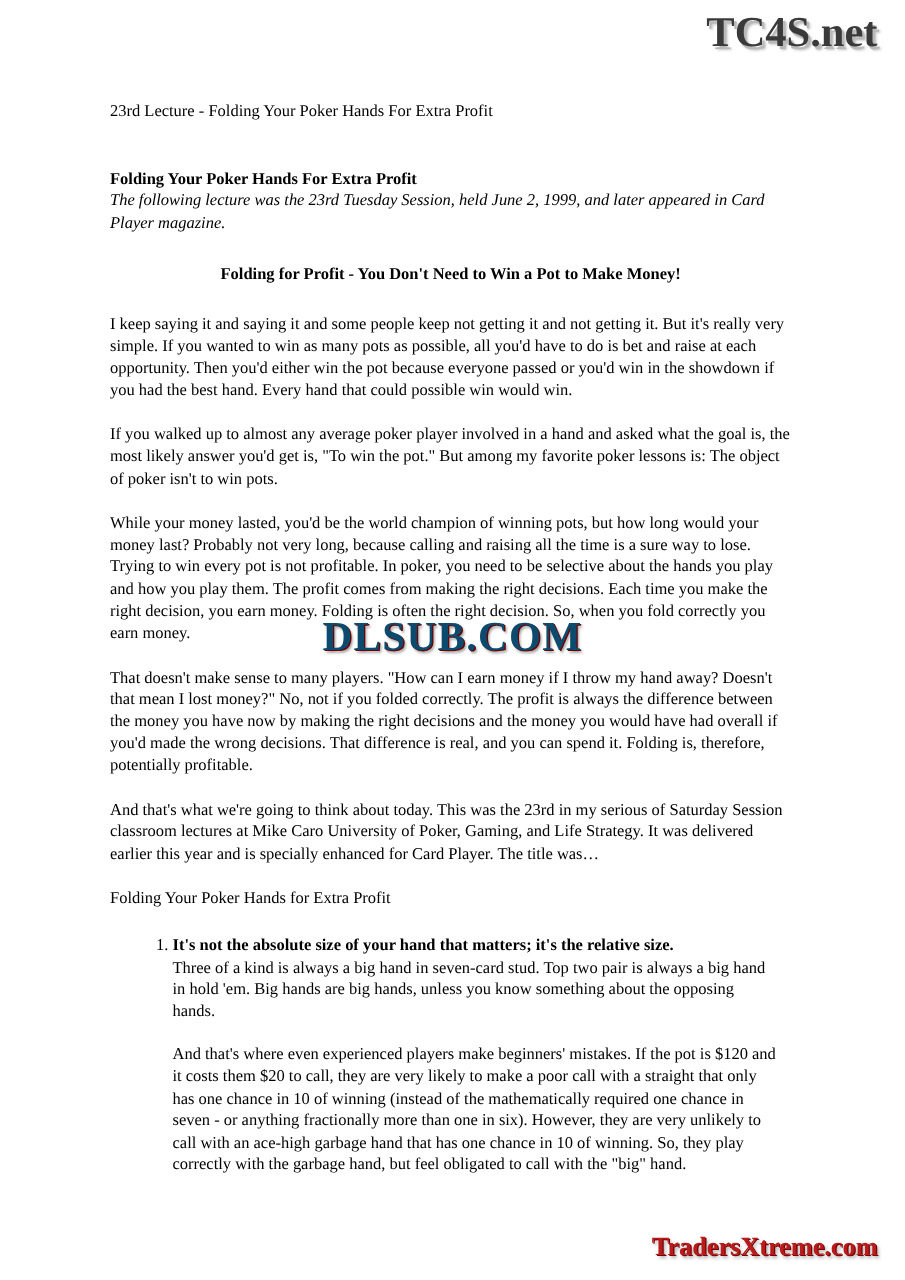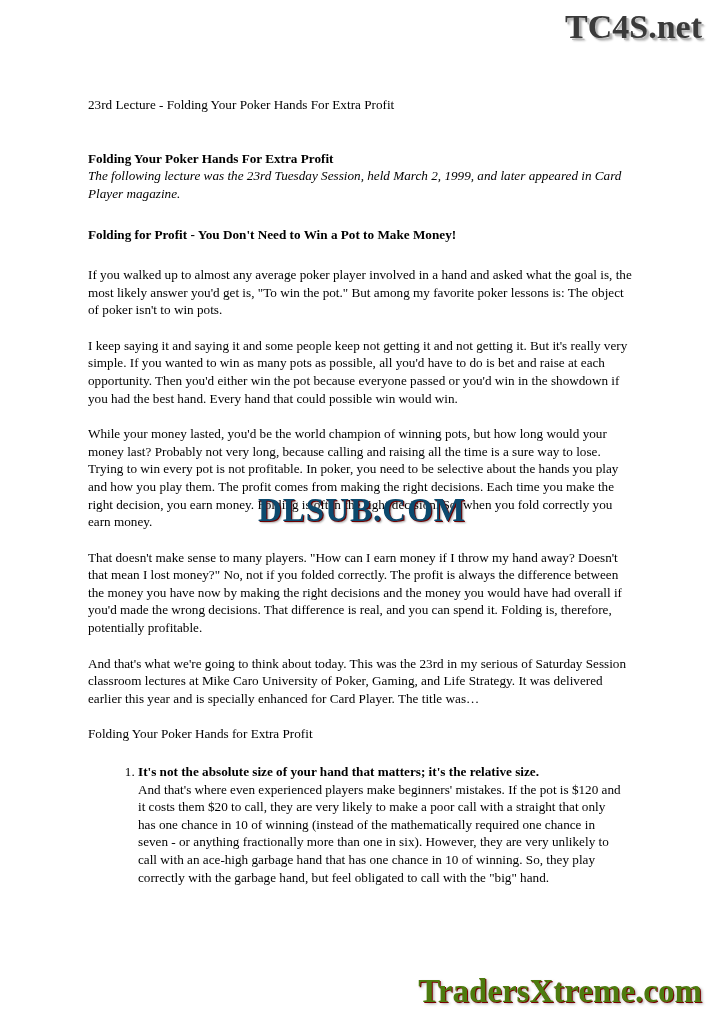--- a/index.html
+++ b/index.html
@@ -37,22 +37,22 @@
     white-space: nowrap;
   }
 
   
   .brand-bottom {
     position: absolute;
     bottom: 14px;
     right: 22px;
     font-family: "Liberation Serif", serif;
     font-weight: bold;
-    font-size: 33px;
-    color: #4d7c0f;
+    font-size: 21px;
+    color: #b91c1c;
     text-shadow: 1px 1px 0 #7a0000, 2px 2px 3px rgba(0,0,0,0.35);
     white-space: nowrap;
   }
 
   
   .stamp {
     position: absolute;
     left: 50%;
     top: 492px;
     transform: translateX(-50%);
@@ -63,21 +63,21 @@
     letter-spacing: 1px;
     text-shadow: 1px 1px 0 #6e0000, 2px 2px 2px rgba(0,0,0,0.35);
     white-space: nowrap;
     pointer-events: none;
   }
 
   
   .content {
     position: absolute;
     left: 88px;
-    top: 96px;
+    top: 80px;
     width: 545px;
     font-size: 13.2px;
     line-height: 17.6px;
   }
 
   .doc-title {
     font-size: 13.2px;
     margin: 0 0 36px 0;
     font-weight: normal;
   }
@@ -93,20 +93,21 @@
     font-style: italic;
     margin: 0 0 24px 0;
     line-height: 17.6px;
   }
 
   h2.subheading {
     font-size: 13.2px;
     font-weight: bold;
     margin: 0 0 22px 0;
     line-height: 17.6px;
+    text-align: center;
   }
 
   p.para {
     margin: 0 0 18px 0;
     text-align: left;
   }
 
   p.para:last-child {
     margin-bottom: 0;
   }
@@ -144,36 +145,37 @@
 <div class="page">
 
   <div class="brand-top">TC4S.net</div>
 
   <div class="content">
 
     <p class="doc-title">23rd Lecture - Folding Your Poker Hands For Extra Profit</p>
 
     <h1 class="heading">Folding Your Poker Hands For Extra Profit</h1>
 
-    <p class="subtitle">The following lecture was the 23rd Tuesday Session, held March 2, 1999, and later appeared in Card Player magazine.</p>
+    <p class="subtitle">The following lecture was the 23rd Tuesday Session, held June 2, 1999, and later appeared in Card Player magazine.</p>
 
     <h2 class="subheading">Folding for Profit - You Don't Need to Win a Pot to Make Money!</h2>
 
+    <p class="para">I keep saying it and saying it and some people keep not getting it and not getting it. But it's really very simple. If you wanted to win as many pots as possible, all you'd have to do is bet and raise at each opportunity. Then you'd either win the pot because everyone passed or you'd win in the showdown if you had the best hand. Every hand that could possible win would win.</p>
     <p class="para">If you walked up to almost any average poker player involved in a hand and asked what the goal is, the most likely answer you'd get is, "To win the pot." But among my favorite poker lessons is: The object of poker isn't to win pots.</p>
-    <p class="para">I keep saying it and saying it and some people keep not getting it and not getting it. But it's really very simple. If you wanted to win as many pots as possible, all you'd have to do is bet and raise at each opportunity. Then you'd either win the pot because everyone passed or you'd win in the showdown if you had the best hand. Every hand that could possible win would win.</p>
     <p class="para">While your money lasted, you'd be the world champion of winning pots, but how long would your money last? Probably not very long, because calling and raising all the time is a sure way to lose. Trying to win every pot is not profitable. In poker, you need to be selective about the hands you play and how you play them. The profit comes from making the right decisions. Each time you make the right decision, you earn money. Folding is often the right decision. So, when you fold correctly you earn money.</p>
     <p class="para">That doesn't make sense to many players. "How can I earn money if I throw my hand away? Doesn't that mean I lost money?" No, not if you folded correctly. The profit is always the difference between the money you have now by making the right decisions and the money you would have had overall if you'd made the wrong decisions. That difference is real, and you can spend it. Folding is, therefore, potentially profitable.</p>
     <p class="para">And that's what we're going to think about today. This was the 23rd in my serious of Saturday Session classroom lectures at Mike Caro University of Poker, Gaming, and Life Strategy. It was delivered earlier this year and is specially enhanced for Card Player. The title was…</p>
 
     <p class="plain-line">Folding Your Poker Hands for Extra Profit</p>
 
     <ol class="list">
       <li>
         <span class="li-head">It's not the absolute size of your hand that matters; it's the relative size.</span>
         <span class="li-body">
+          <p>Three of a kind is always a big hand in seven-card stud. Top two pair is always a big hand in hold 'em. Big hands are big hands, unless you know something about the opposing hands.</p>
           <p>And that's where even experienced players make beginners' mistakes. If the pot is $120 and it costs them $20 to call, they are very likely to make a poor call with a straight that only has one chance in 10 of winning (instead of the mathematically required one chance in seven - or anything fractionally more than one in six). However, they are very unlikely to call with an ace-high garbage hand that has one chance in 10 of winning. So, they play correctly with the garbage hand, but feel obligated to call with the "big" hand.</p>
         </span>
       </li>
     </ol>
 
   </div>
 
   <div class="stamp">DLSUB.COM</div>
 
   <div class="brand-bottom">TradersXtreme.com</div>

